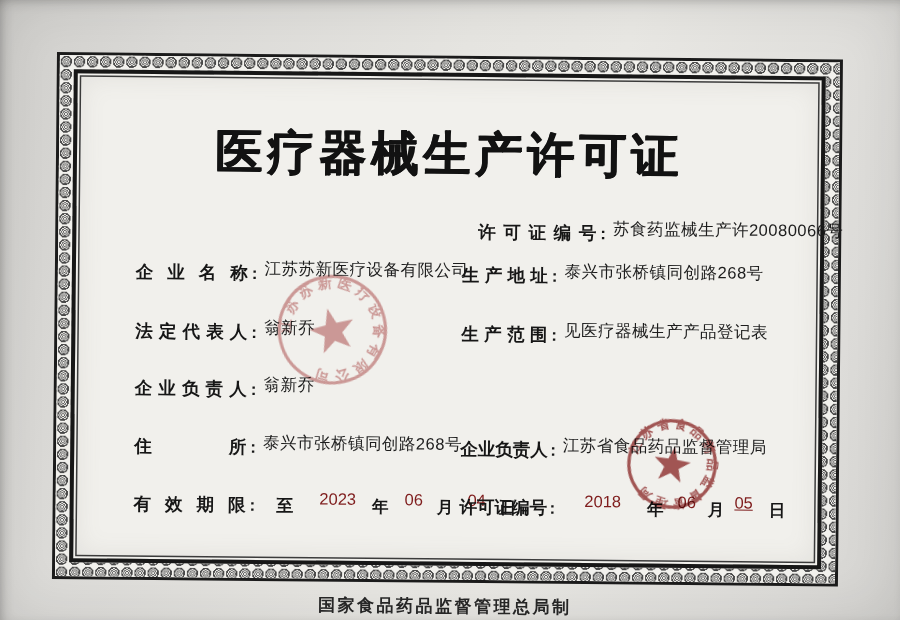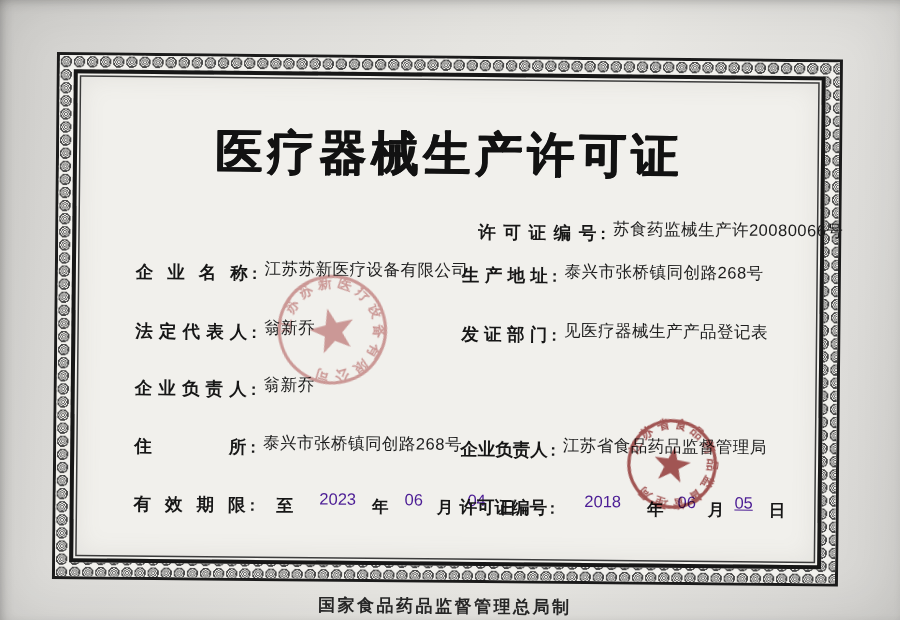--- a/index.html
+++ b/index.html
@@ -50,21 +50,21 @@
     display:inline-block;color:#161616;font-weight:700;font-size:17.5px;
     text-align:justify;text-align-last:justify;vertical-align:baseline;
   }
   .lbl.w-left{width:112px;}
   .lbl.w-right{width:86px;}
   .lbl.w-lic{width:118px;}
   .colon{font-weight:700;color:#161616;margin:0 7px 0 4px;font-size:17px;}
   .val{
     position:relative;top:-5px;color:#1d1d1d;font-size:16.5px;letter-spacing:.5px;
   }
-  .dateline .num{position:relative;top:-7px;font-size:16.5px;color:#4c1d95;}
+  .dateline .num{position:relative;top:-7px;font-size:16.5px;color:#7f1d1d;}
   .dateline .unit{font-weight:700;color:#161616;font-size:16.5px;}
   .prefix{font-weight:700;color:#161616;font-size:17px;margin-left:14px;}
   .footer{
     margin-top:12px;text-align:center;font-size:17px;font-weight:700;
     color:#262626;letter-spacing:2.5px;
   }
   
   .seal{position:absolute;mix-blend-mode:multiply;pointer-events:none;}
   .seal-company{left:219px;top:216px;width:118px;height:118px;opacity:.72;transform:rotate(-14deg);filter:blur(.2px);}
   .seal-authority{left:571px;top:358px;width:96px;height:96px;opacity:.88;transform:rotate(9deg);filter:blur(.15px);}
@@ -95,21 +95,21 @@
             <div class="cell r">
               <span class="lbl w-right">生产地址</span><span class="colon">:</span><span class="val">泰兴市张桥镇同创路268号</span>
             </div>
           </div>
 
           <div class="row" style="top:245px;">
             <div class="cell l">
               <span class="lbl w-left">法定代表人</span><span class="colon">:</span><span class="val">翁新乔</span>
             </div>
             <div class="cell r">
-              <span class="lbl w-right">发证部门</span><span class="colon">:</span><span class="val">见医疗器械生产产品登记表</span>
+              <span class="lbl w-right">生产范围</span><span class="colon">:</span><span class="val">见医疗器械生产产品登记表</span>
             </div>
           </div>
 
           <div class="row" style="top:302px;">
             <div class="cell l">
               <span class="lbl w-left">企业负责人</span><span class="colon">:</span><span class="val">翁新乔</span>
             </div>
           </div>
 
           <div class="row" style="top:360px;">

